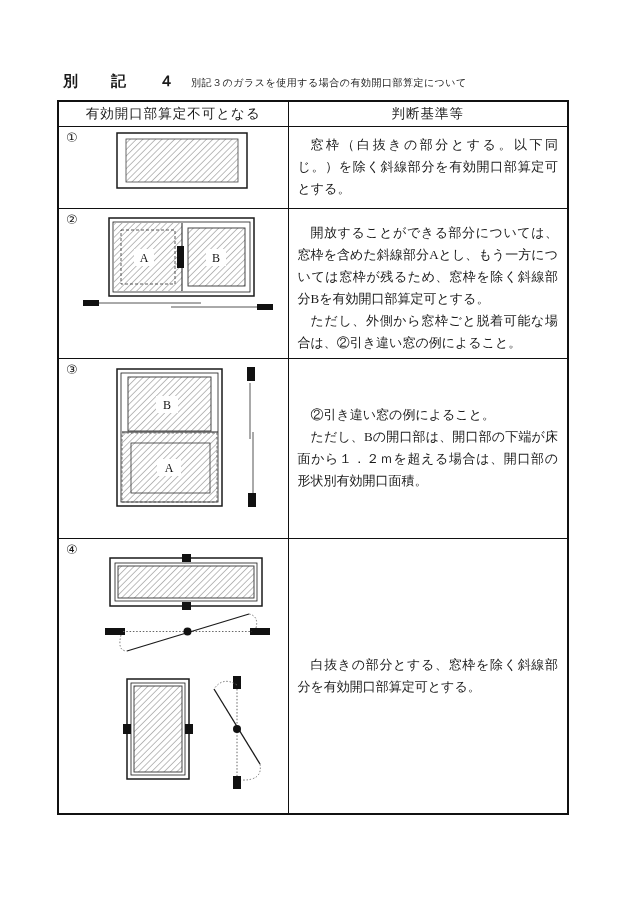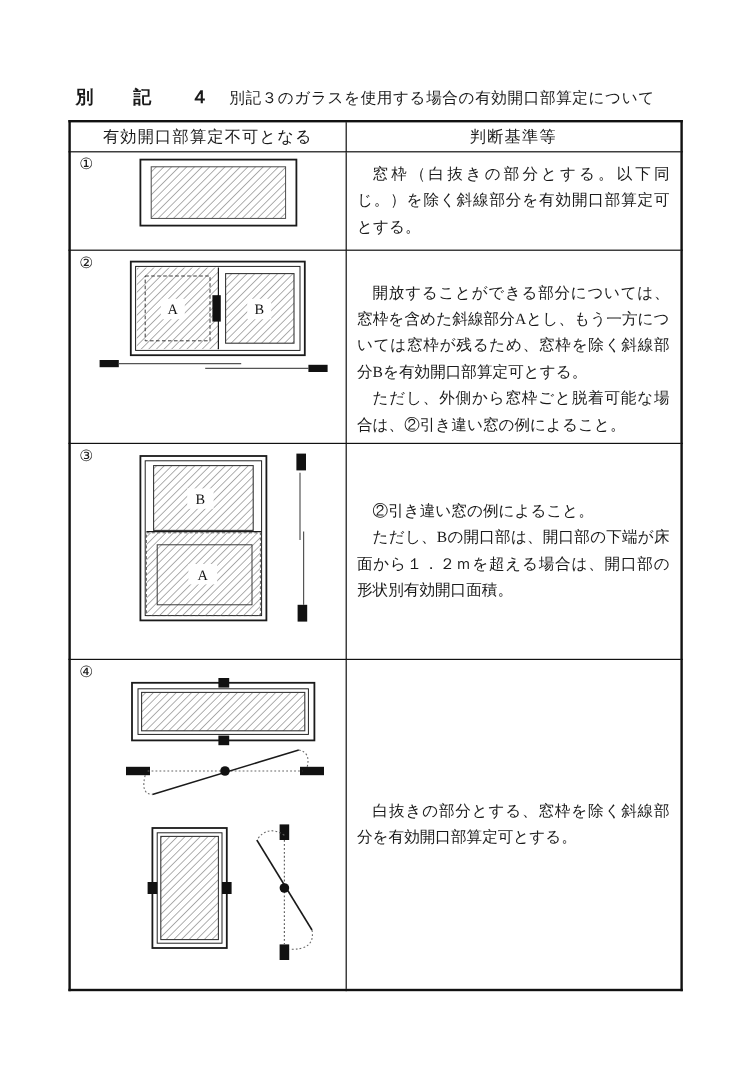--- a/index.html
+++ b/index.html
@@ -2,34 +2,34 @@
 <html><head>
 <meta charset="utf-8">
 <style>
   * { box-sizing: border-box; margin: 0; padding: 0; }
   html, body { width: 630px; height: 903px; background: #ffffff; }
   body { font-family: "Liberation Serif", "DejaVu Serif", serif; color: #1a1a1a; }
   .page { position: relative; width: 630px; height: 903px; background: #fff; overflow: hidden; }
 
   .doc-title { position: absolute; left: 63px; top: 72px; white-space: nowrap; }
   .title-label { font-weight: bold; font-size: 15px; letter-spacing: 9px; }
-  .title-text { font-size: 13px; margin-left: 8px; letter-spacing: 0.5px; }
+  .title-text { font-size: 10px; margin-left: 8px; letter-spacing: 0.5px; }
 
   table.doc-table { position: absolute; left: 57px; top: 100px; width: 510px;
     border-collapse: collapse; table-layout: fixed; border: 2px solid #111; }
   .doc-table th, .doc-table td { border: 1px solid #111; }
   .doc-table th { height: 25px; font-weight: normal; font-size: 13.5px; text-align: center; letter-spacing: 1px; }
 
   td.diagram-cell { padding: 0; position: relative; vertical-align: top; }
   td.diagram-cell svg { display: block; }
   .row-num { position: absolute; left: 7px; top: 3px; font-size: 13px;
     font-family: "DejaVu Sans", sans-serif; color: #1a1a1a; }
 
   td.text-cell { font-size: 13px; line-height: 22px; padding: 4px 9px; text-align: justify; vertical-align: middle; }
-  td.text-cell.top { vertical-align: top; padding-top: 24px; }
+  td.text-cell.top { vertical-align: top; padding-top: 13px; }
   td.text-cell p { text-indent: 13px; }
 
   .svg-label { font-family: "Liberation Serif", "DejaVu Serif", serif; font-size: 12px; fill: #111; }
 </style>
 </head>
 <body>
 
 <svg width="0" height="0" style="position:absolute" aria-hidden="true">
   <defs>
     <pattern id="hatch" patternUnits="userSpaceOnUse" width="4.5" height="4.5" patternTransform="rotate(45)">

